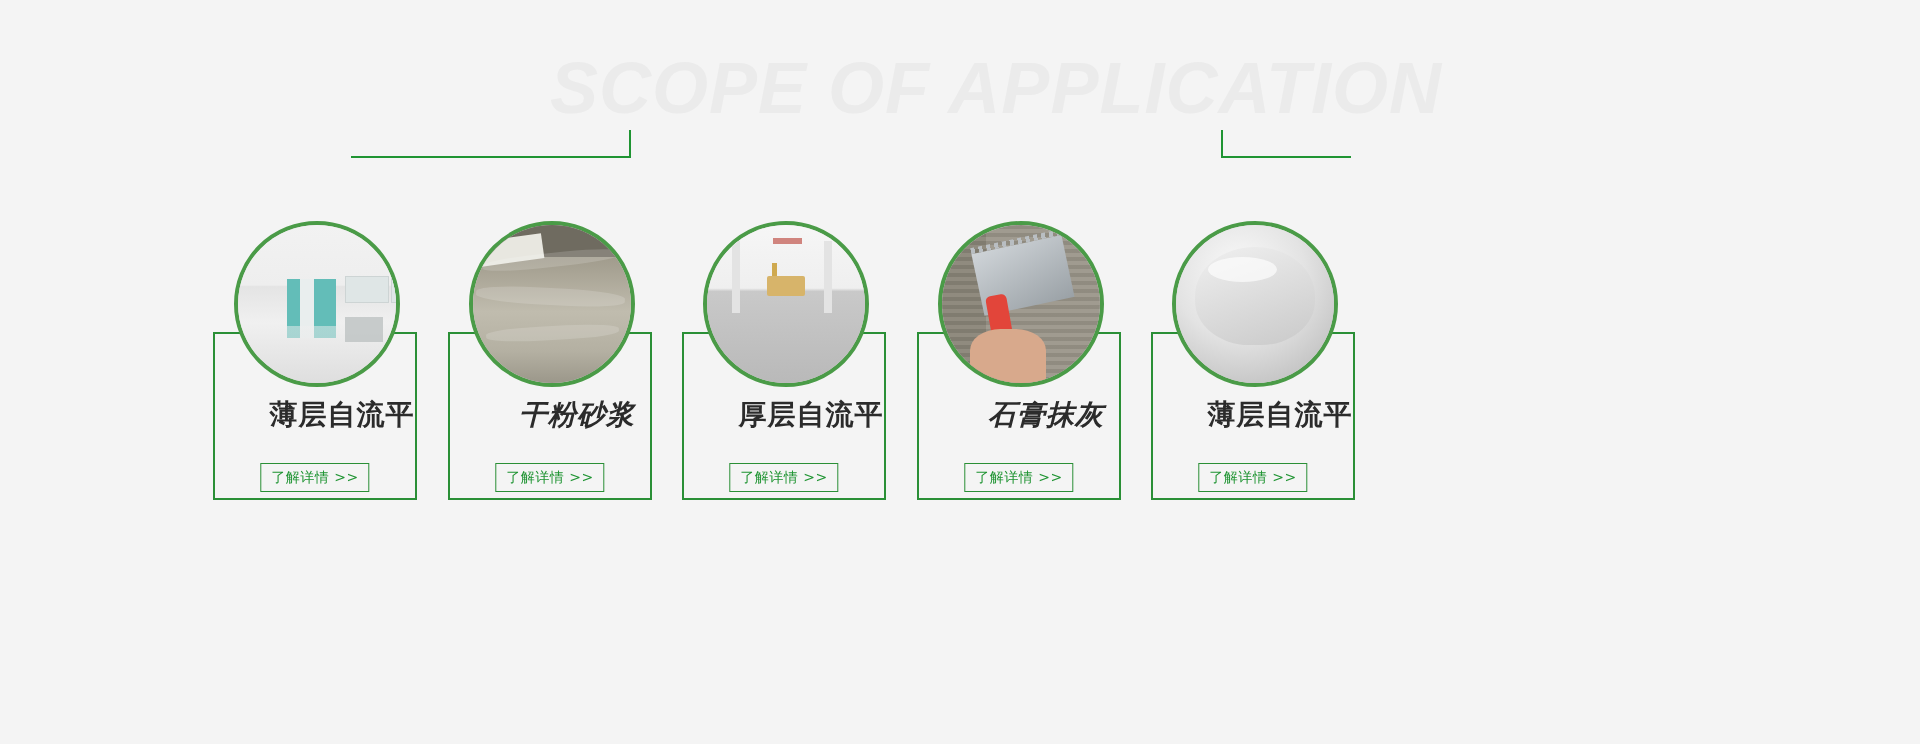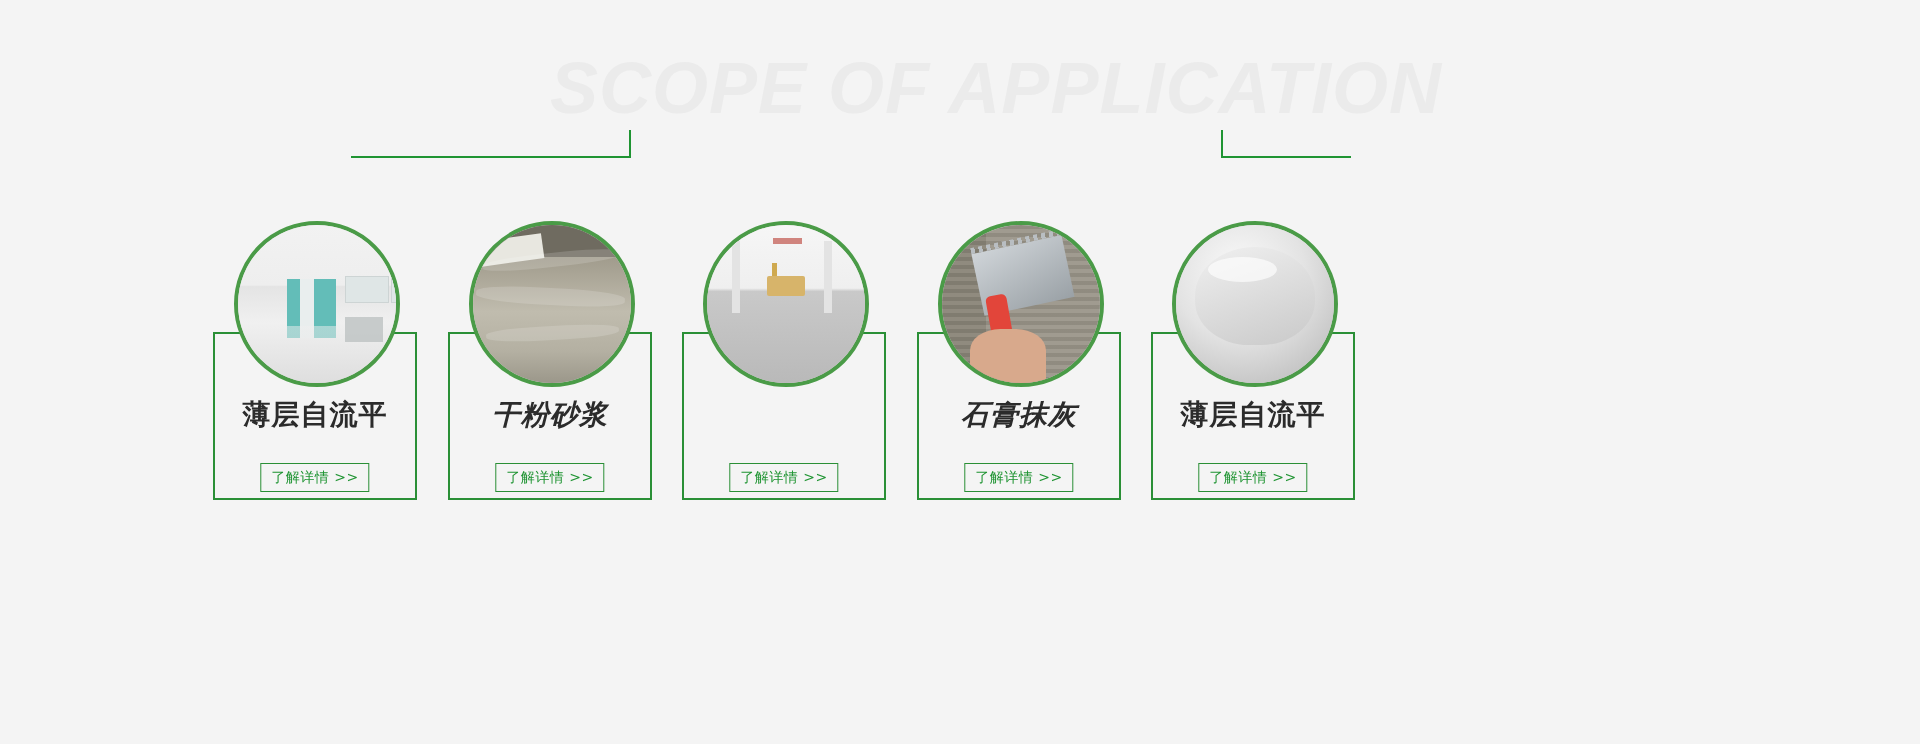--- a/index.html
+++ b/index.html
@@ -92,20 +92,21 @@
     top:398px;
     width:204px;
     text-align:center;
     font-family:"DejaVu Sans","Liberation Sans",sans-serif;
     font-size:28px;
     font-weight:bold;
     color:#2b2b2b;
     letter-spacing:1px;
     line-height:1.2;
     white-space:nowrap;
+    padding-left:27px;
   }
 
   .card-btn{
     position:absolute;
     top:463px;
     left:50%;
     transform:translateX(-50%);
     box-sizing:border-box;
     border:1px solid #2a8f36;
     color:#1f9432;
@@ -214,20 +215,21 @@
       <div class="top-gap"></div>
     </div>
     <div class="circle" style="left:703px;">
       <div class="photo ph ph3">
         <div class="red"></div>
           <div class="col c1"></div>
           <div class="col c2"></div>
           <div class="mach"></div>
       </div>
     </div>
+    <div class="card-label" style="left:682px;">厚层自流平</div>
     <div class="card-btn" style="left:784px;">了解详情 &gt;&gt;</div>
 
     <div class="card" style="left:917px;">
       <div class="top-gap"></div>
     </div>
     <div class="circle" style="left:938px;">
       <div class="photo ph ph4">
         <div class="wall"></div>
           <div class="blade"></div>
           <div class="handle"></div>

